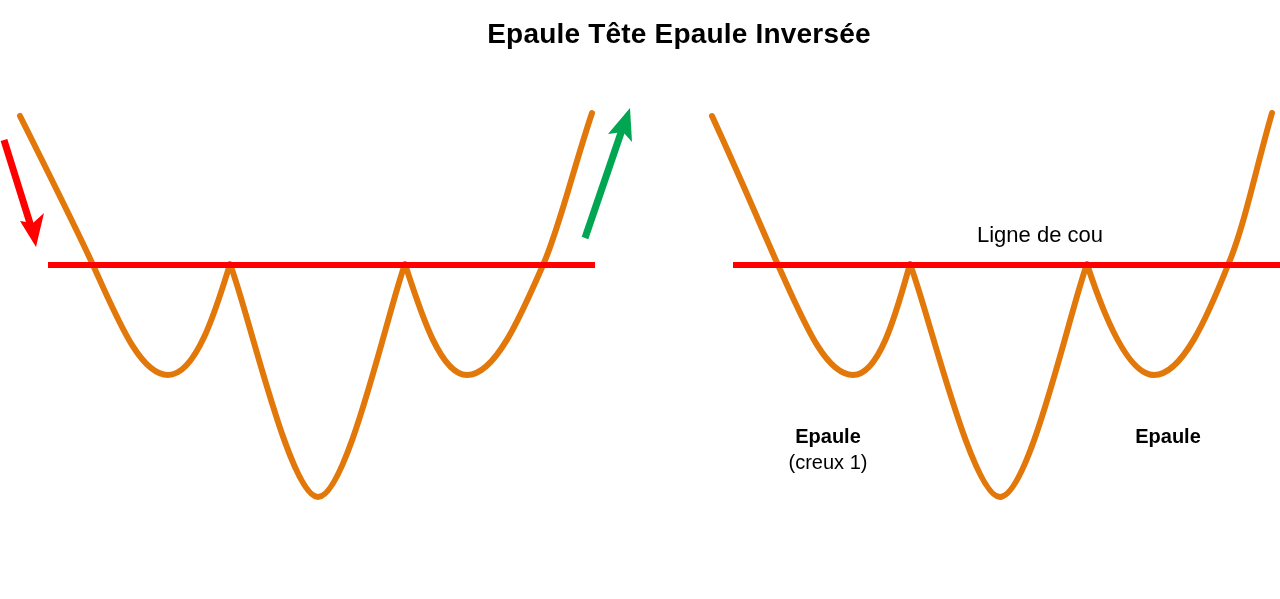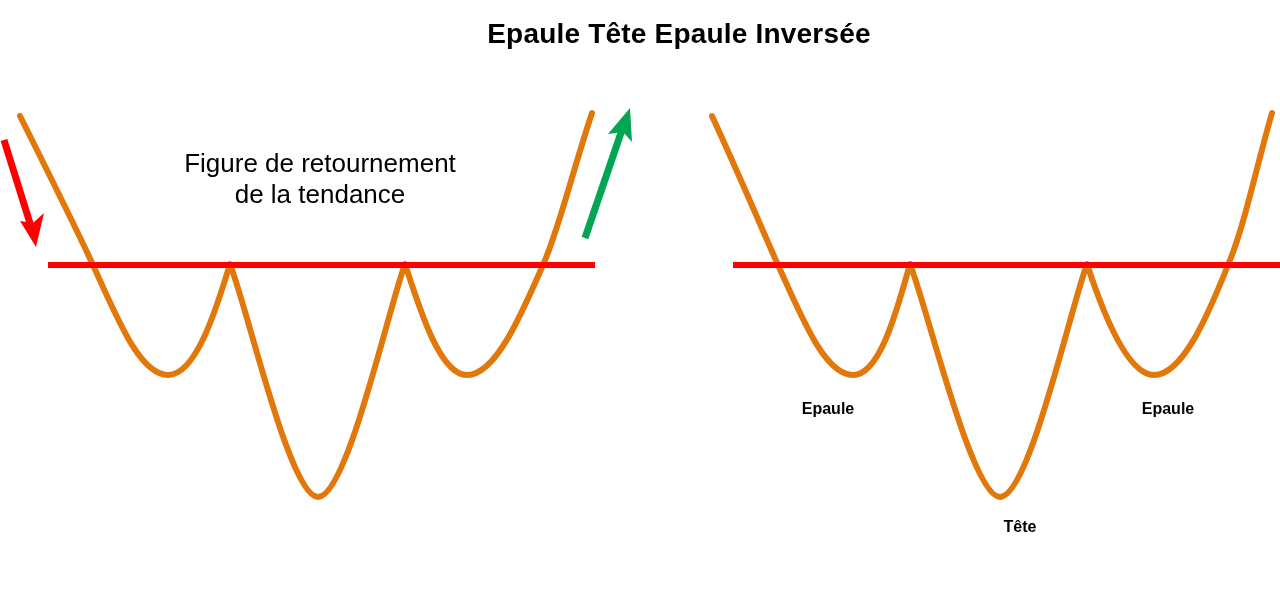--- a/index.html
+++ b/index.html
@@ -59,21 +59,22 @@
     text-align: center;
     font-size: 22px;
   }
   .peak-label {
     text-align: center;
     font-size: 20px;
   }
   .peak-label .strong {
     display: block;
     font-weight: bold;
-    font-size: 16px;
+    font-size: 20px;
+    margin-top: 25px;
   }
   .peak-label .soft {
     display: block;
     font-weight: normal;
     font-size: 20px;
     margin-top: 2px;
   }
   #label-shoulder-1 { left: 728px; top: 400px; width: 200px; }
   #label-head      { left: 920px; top: 518px; width: 200px; }
   #label-shoulder-3 { left: 1068px; top: 400px; width: 200px; }
@@ -121,31 +122,28 @@
                C 928,310 972,497 1000,497
                C 1029,497 1070,310 1087,264
                C 1102,310 1127,375 1154,375
                C 1182,375 1207,318 1228,265
                C 1244,228 1256,168 1272,113"></path>
 
       <line x1="733" y1="265" x2="1280" y2="265" stroke="#FF0000" stroke-width="6" stroke-linecap="butt"></line>
     </g>
   </svg>
 
-  <div class="annot" id="trend-note">
-    <span>Figure de retournement</span><br>
-    <span>de la tendance</span>
-  </div>
 
+  <div class="annot" id="neckline-label">Ligne de cou</div>
 
   <div class="annot peak-label" id="label-shoulder-1">
     <span class="strong">Epaule</span>
+    <span class="soft">(creux 1)</span>
   </div>
 
   <div class="annot peak-label" id="label-head">
-    <span class="strong">Tête</span>
   </div>
 
   <div class="annot peak-label" id="label-shoulder-3">
     <span class="strong">Epaule</span>
   </div>
 
 </div>
 
 </body></html>

